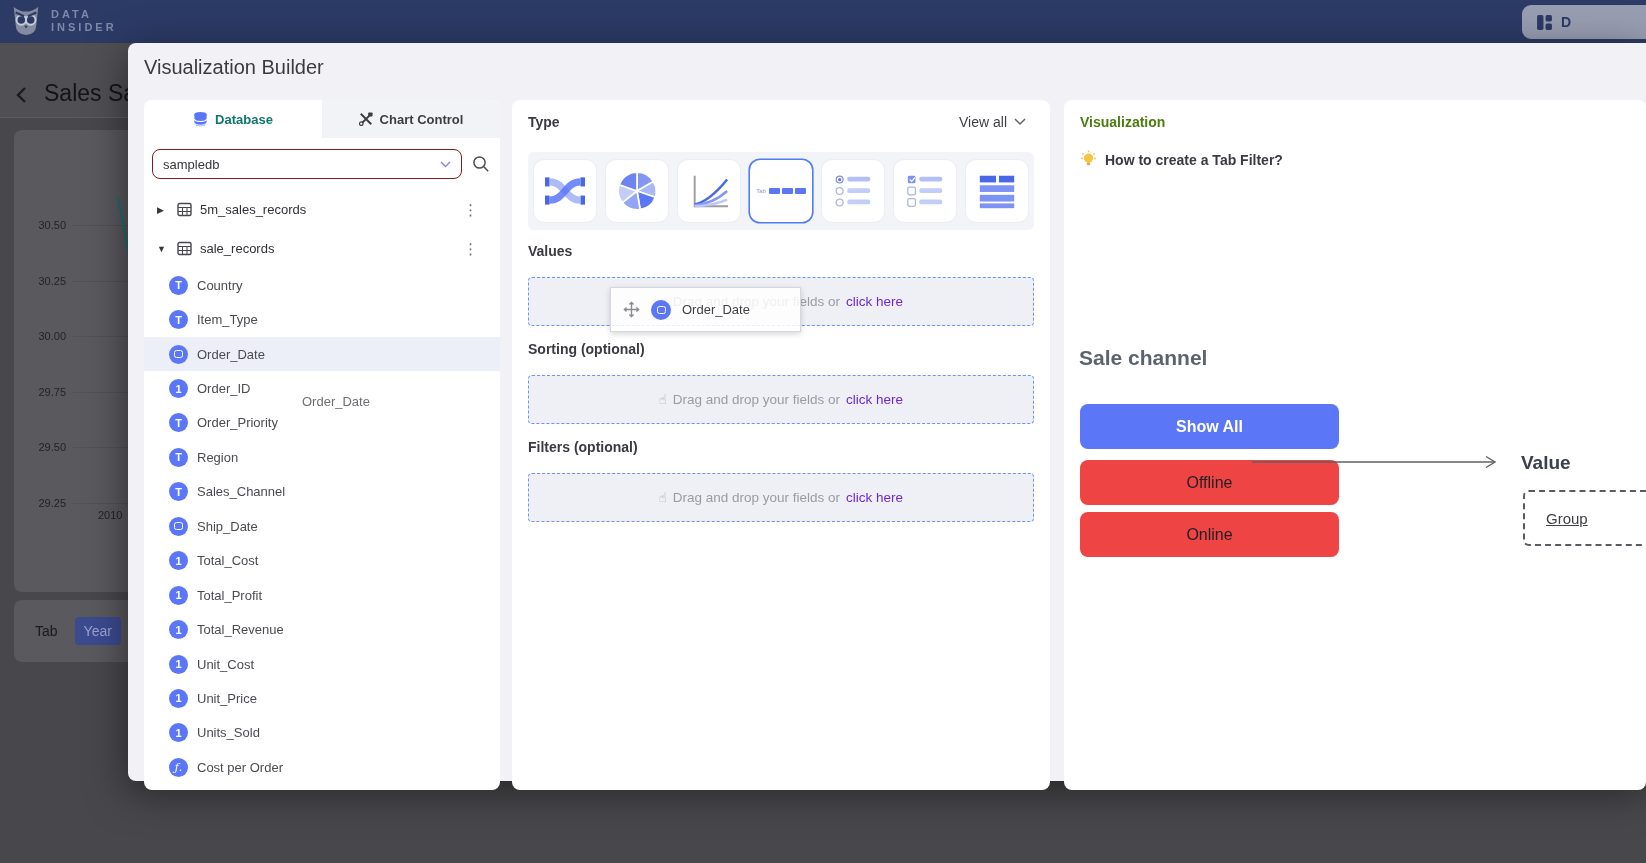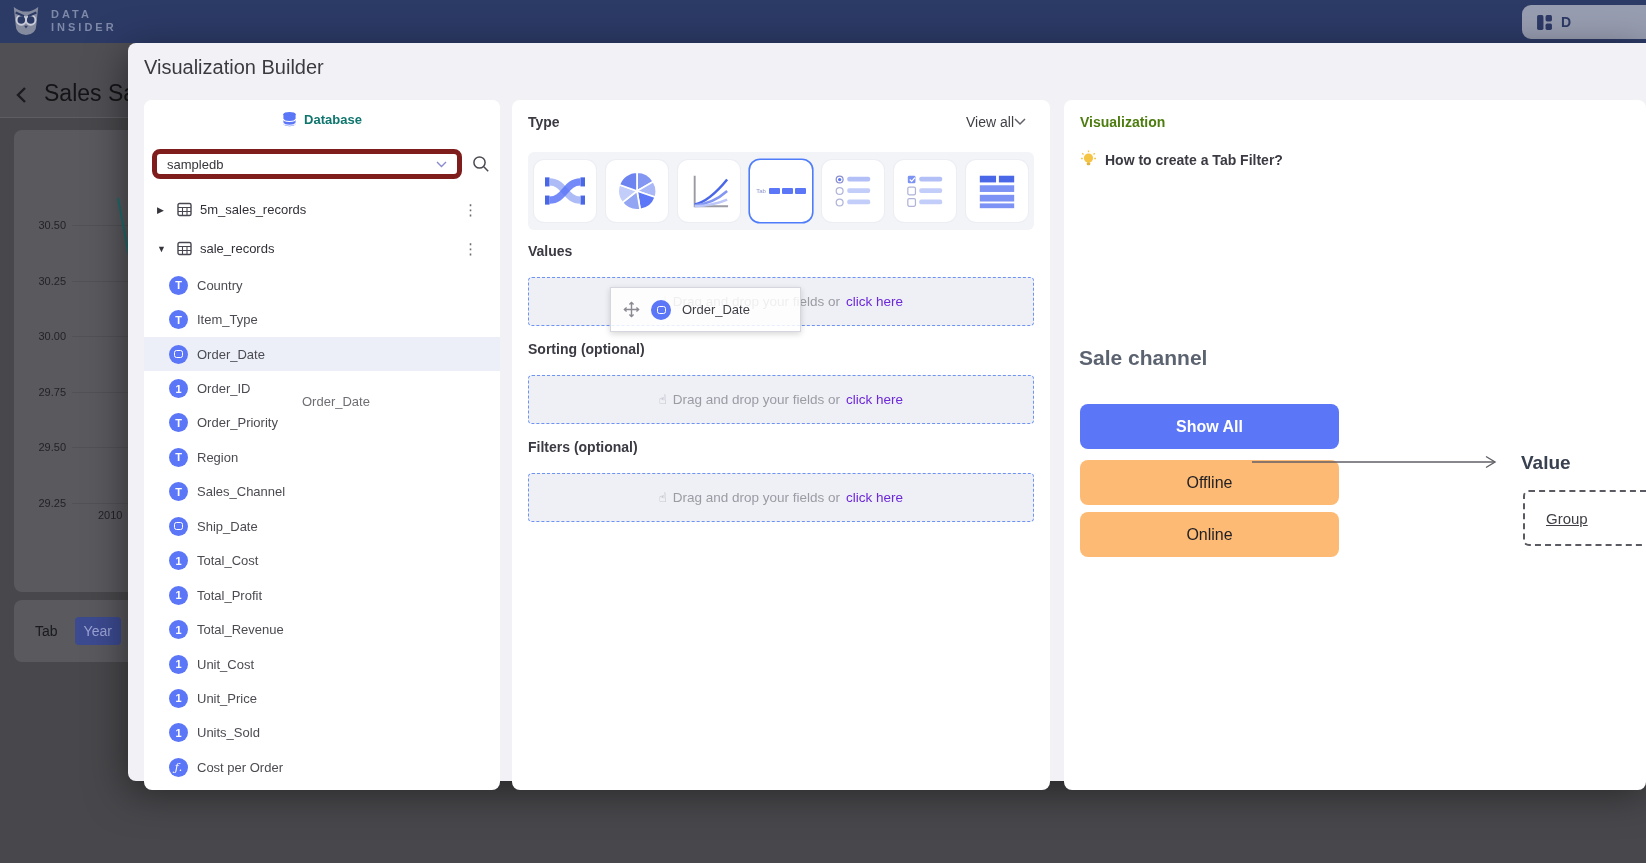--- a/index.html
+++ b/index.html
@@ -33,37 +33,37 @@
   .modal-title{position:absolute;left:16px;top:13px;font-size:20px;color:#3a3a40;font-weight:500}
   .card{position:absolute;background:#fff;border-radius:8px}
 
   
   .left-card{left:16px;top:57px;width:356px;height:690px;display:flex;flex-direction:column;overflow:hidden}
   .ltabs{display:flex;height:38px;flex:0 0 38px}
   .ltab{flex:1;display:flex;align-items:center;justify-content:center;gap:7px;font-size:13px;font-weight:700;cursor:pointer}
   .ltab.active{background:#fff;color:#0f766e;border-radius:8px 0 0 0}
   .ltab.idle{background:#f2f3f6;color:#3c3c44;border-radius:0 8px 0 0}
   .searchrow{flex:0 0 52px;display:flex;align-items:center;gap:10px;padding:0 10px 0 8px}
-  .dbselect{flex:1;height:30px;border:5px solid #7f1d1d;border-radius:8px;display:flex;align-items:center;padding:0 10px;font-size:13px;color:#35353b;justify-content:space-between}
+  .dbselect{flex:1;height:30px;border:1px solid #7f1d1d;border-radius:8px;display:flex;align-items:center;padding:0 10px;font-size:13px;color:#35353b;justify-content:space-between}
   .tree{flex:1;display:flex;flex-direction:column;position:relative}
   .trow{height:39px;display:flex;align-items:center;padding:0 22px 0 13px;gap:8px;font-size:13px;font-weight:500;color:#303038}
   .caret{font-size:9px;color:#35353b;width:12px}
   .kebab{margin-left:auto;color:#6d6d75;font-size:15px;line-height:1}
   .frow{height:34.45px;display:flex;align-items:center;padding-left:25px;gap:9px;font-size:13px;color:#4b4b52}
   .frow.sel{background:#edeff8}
   .fic{width:19px;height:19px;border-radius:50%;background:#5b76f7;color:#fff;font-size:11px;font-weight:700;display:flex;align-items:center;justify-content:center;flex:0 0 19px}
   .fic .dg{display:block;width:9px;height:8px;border:1.5px solid #fff;border-radius:2.5px}
   .fic.fx{font-family:"DejaVu Serif",serif;font-style:italic;font-size:11px;font-weight:400}
   .ghost-label{position:absolute;left:158px;top:204px;font-size:13px;color:rgba(72,72,80,.8);z-index:3}
 
   
   .mid-card{left:384px;top:57px;width:538px;height:690px}
   .mid-card,.right-card{position:absolute}
   .type-label{position:absolute;left:16px;top:14px;font-size:14px;font-weight:700;color:#3a3a42}
-  .viewall{position:absolute;right:24px;top:14px;font-size:14px;color:#3f3f46;display:flex;align-items:center;}
+  .viewall{position:absolute;right:24px;top:14px;font-size:14px;color:#3f3f46;display:flex;align-items:center;gap:7px}
   .type-strip{position:absolute;left:16px;top:52px;width:506px;height:78px;background:#f3f4f8;border-radius:6px;display:flex;align-items:center;padding-left:6px;gap:10px}
   .tbox{width:62px;height:62px;background:#fff;border-radius:10px;display:flex;align-items:center;justify-content:center;box-shadow:0 0 0 1px #eceef4}
   .tbox.sel{box-shadow:0 0 0 1.6px #4f7df9}
   .tabico{display:flex;align-items:center;gap:2px}
   .tabico .w{font-size:6px;color:#8e94c9;margin-right:1px}
   .tabico i{display:block;width:11px;height:6px;background:#5b76f7;border-radius:1px}
   .seclabel{position:absolute;left:16px;font-size:14px;font-weight:700;color:#3a3a42}
   .seclabel .opt{font-weight:700}
   .dzone{position:absolute;left:16px;width:506px;height:49px;border:1px dashed #6e93f5;background:#eef0f6;border-radius:4px;display:flex;align-items:center;justify-content:center;gap:6px;font-size:13.5px;color:#9b9ba3}
   .dzone .hand{font-family:"DejaVu Sans",sans-serif;font-size:13px;color:#a7a7af}
@@ -73,21 +73,21 @@
   .dragcard .lbl{font-size:13px;color:#3f3f46}
 
   
   .right-card{left:936px;top:57px;width:582px;height:690px}
   .viz-h{position:absolute;left:16px;top:14px;font-size:14px;font-weight:700;color:#4d7c0f}
   .tip-row{position:absolute;left:16px;top:50px;display:flex;align-items:center;gap:8px;font-size:14px;font-weight:700;color:#3a3a42}
   .tip-body{position:absolute;left:39px;top:83px;font-size:13.5px;color:#56565e}
   .sale-title{position:absolute;left:15px;top:246px;font-size:21px;font-weight:700;color:#5c6370}
   .opt-btn{position:absolute;left:16px;width:259px;height:45px;border-radius:8px;display:flex;align-items:center;justify-content:center;font-size:16px;cursor:pointer}
   .opt-btn.primary{background:#5b76f7;color:#fff;font-weight:700}
-  .opt-btn.soft{background:#fdba74;color:#1f1f24}
+  .opt-btn.soft{background:#ef4444;color:#1f1f24}
   .anno-arrow{position:absolute;left:186px;top:353px;z-index:2}
   .anno-value{position:absolute;left:457px;top:352px;font-size:19px;font-weight:700;color:#394050;white-space:nowrap}
   .anno-box{position:absolute;left:459px;top:390px;width:170px;height:56px;border:2px dashed #5a5a62;border-radius:6px;display:flex;align-items:center;padding-left:21px}
   .anno-box .g{font-size:15px;color:#3f3f46;text-decoration:underline;white-space:nowrap}
 </style>
 </head>
 <body>
 
 <div id="app">
 
@@ -154,20 +154,28 @@
     <div class="card left-card">
       <div class="ltabs">
         <div class="ltab active">
           <svg width="15" height="17" viewBox="0 0 16 18">
             <ellipse cx="8" cy="3.5" rx="6.5" ry="2.6" fill="#5b76f7"></ellipse>
             <path d="M1.5,3.5 v10 a6.5,2.6 0 0 0 13,0 v-10" fill="#5b76f7"></path>
             <path d="M1.5,8.5 a6.5,2.6 0 0 0 13,0 M1.5,12.5 a6.5,2.6 0 0 0 13,0" fill="none" stroke="#fff" stroke-width="1.2"></path>
           </svg>
           <span>Database</span>
         </div>
+        <div class="ltab idle">
+          <svg width="14" height="14" viewBox="0 0 16 16">
+            <path d="M2,14 L13,3 M2,2 L14,14" stroke="#3c3c44" stroke-width="2.2" fill="none"></path>
+            <rect x="10.5" y="0.5" width="5" height="4.5" rx="1" fill="#3c3c44"></rect>
+            <circle cx="2.6" cy="13.4" r="2" fill="#fff" stroke="#3c3c44" stroke-width="1.4"></circle>
+          </svg>
+          <span>Chart Control</span>
+        </div>
       </div>
 
       <div class="searchrow">
         <div class="dbselect">
           <span>sampledb</span>
           <svg width="11" height="7" viewBox="0 0 11 7">
               <polyline points="1,1 5.5,5.5 10,1" fill="none" stroke="#8a8ad0" stroke-width="1.4"></polyline>
             </svg>
         </div>
         <svg width="18" height="18" viewBox="0 0 18 18">

